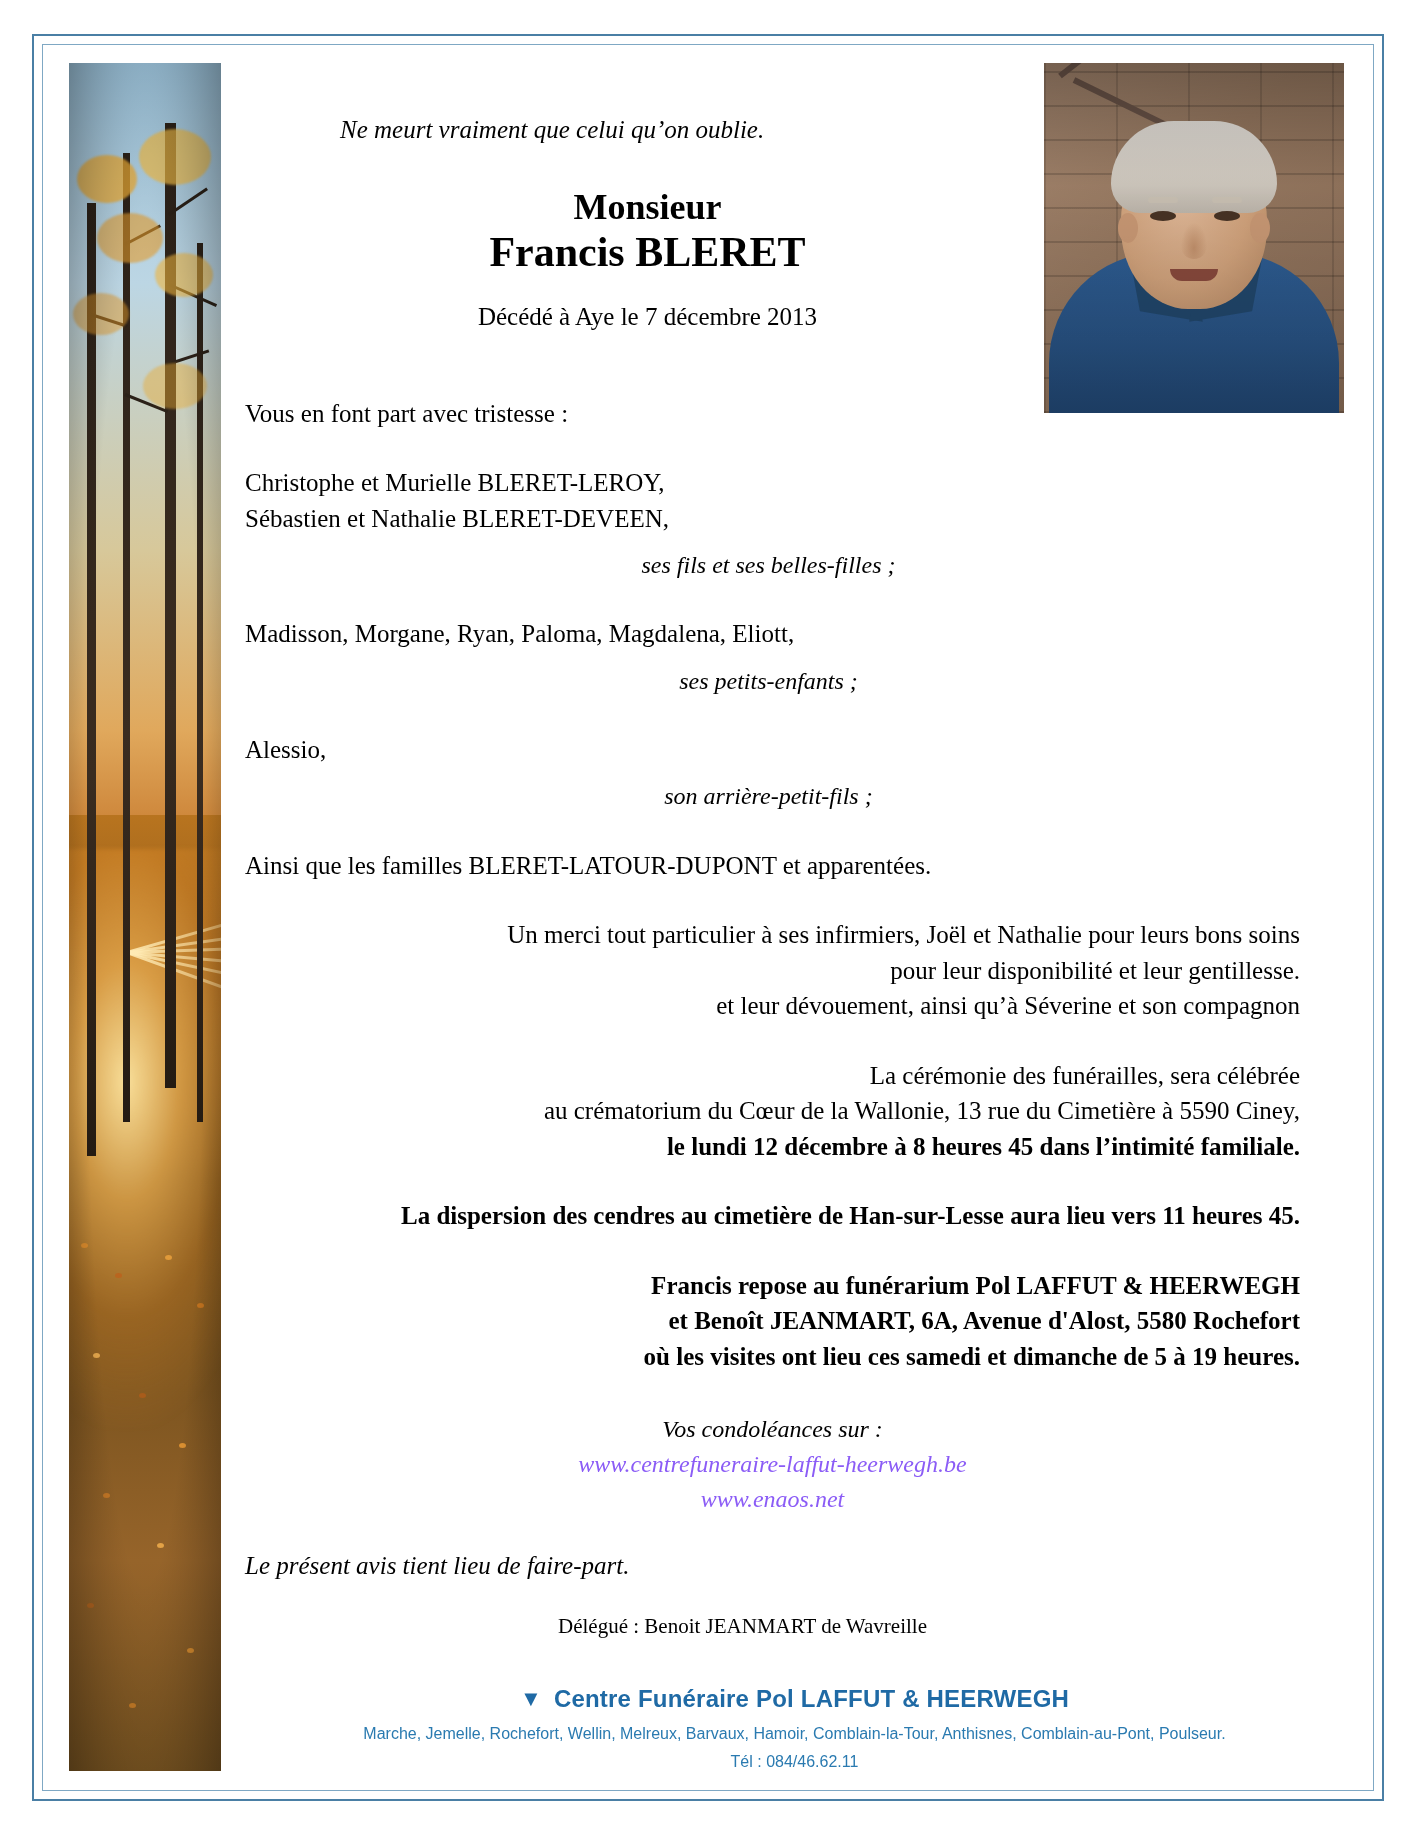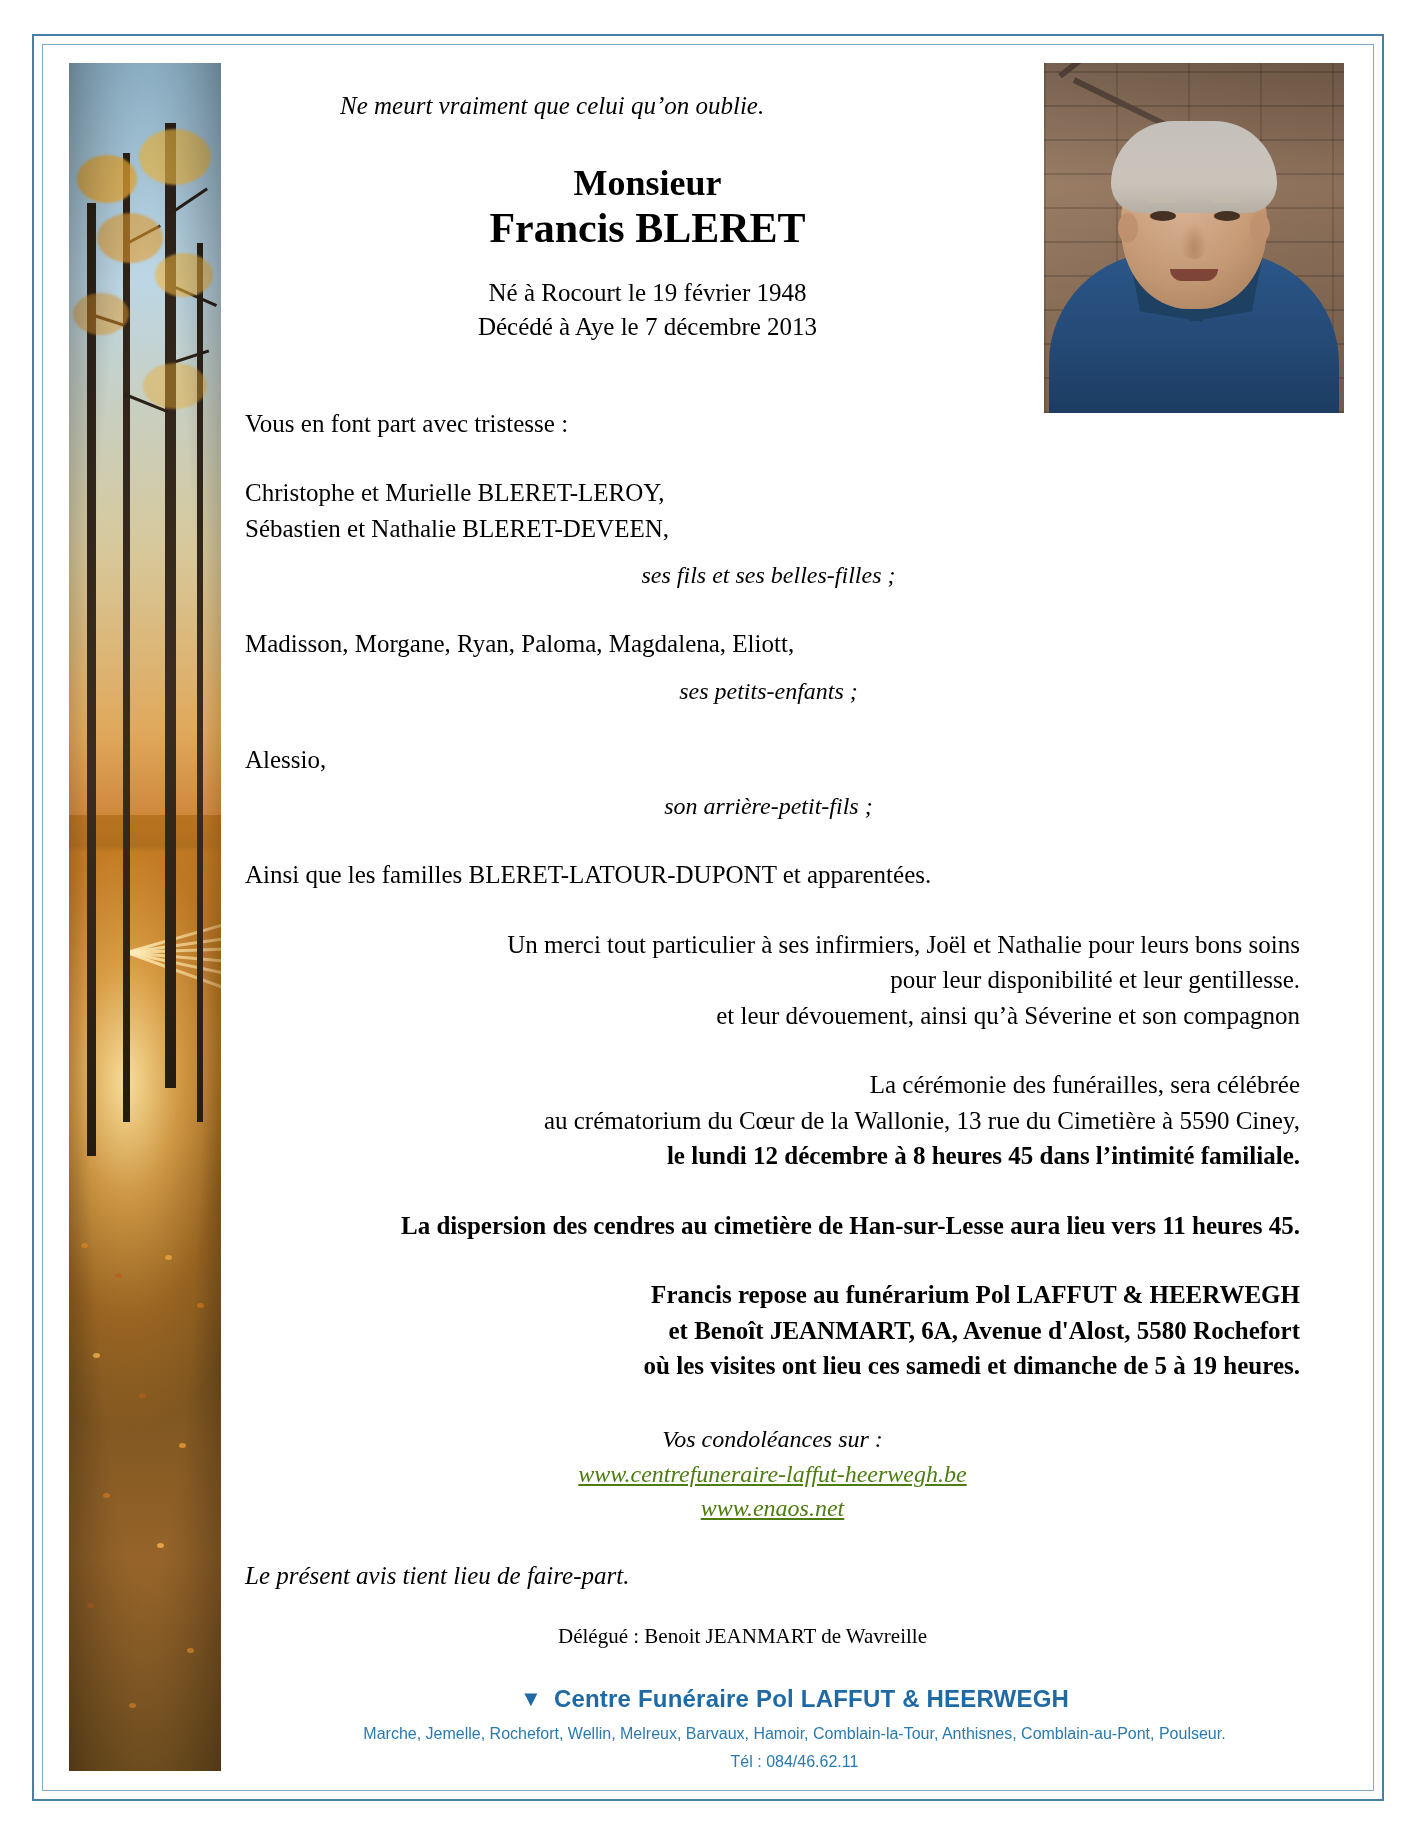--- a/index.html
+++ b/index.html
@@ -227,21 +227,21 @@
     width: 40px; height: 6px;
     background: #6d564a;
     transform: rotate(-38deg);
     transform-origin: 0 50%;
   }
 
   
   .content {
     position: absolute;
     left: 245px;
-    top: 92px;
+    top: 116px;
     width: 1055px;
   }
   .quote {
     font-style: italic;
     font-size: 25px;
     margin-left: 95px;
     margin-bottom: 42px;
   }
   .name-block {
     text-align: center;
@@ -285,22 +285,21 @@
     line-height: 1.42;
   }
   .cond {
     text-align: center;
     font-style: italic;
     font-size: 24px;
     margin-top: 38px;
     line-height: 1.45;
   }
   .cond a, .link {
-    color: #4d7c0f;
-    text-decoration: underline;
+    color: #8b5cf6;
     text-align: center;
   }
   .faire-part {
     font-style: italic;
     font-size: 25px;
     margin-top: 36px;
   }
   .delegue {
     text-align: center;
     font-size: 21px;
@@ -422,21 +421,20 @@
   <div class="content">
 
     <div class="quote">Ne meurt vraiment que celui qu’on oublie.</div>
 
     <div class="name-block">
       <div class="n1">Monsieur</div>
       <div class="n2">Francis BLERET</div>
     </div>
 
     <div class="dates">
-      <div>Né à Rocourt le 19 février 1948</div>
       <div>Décédé à Aye le 7 décembre 2013</div>
     </div>
 
     <div class="body-left">
       <div>Vous en font part avec tristesse :</div>
 
       <div class="p-gap">
         <div>Christophe et Murielle BLERET-LEROY,</div>
         <div>Sébastien et Nathalie BLERET-DEVEEN,</div>
       </div>

